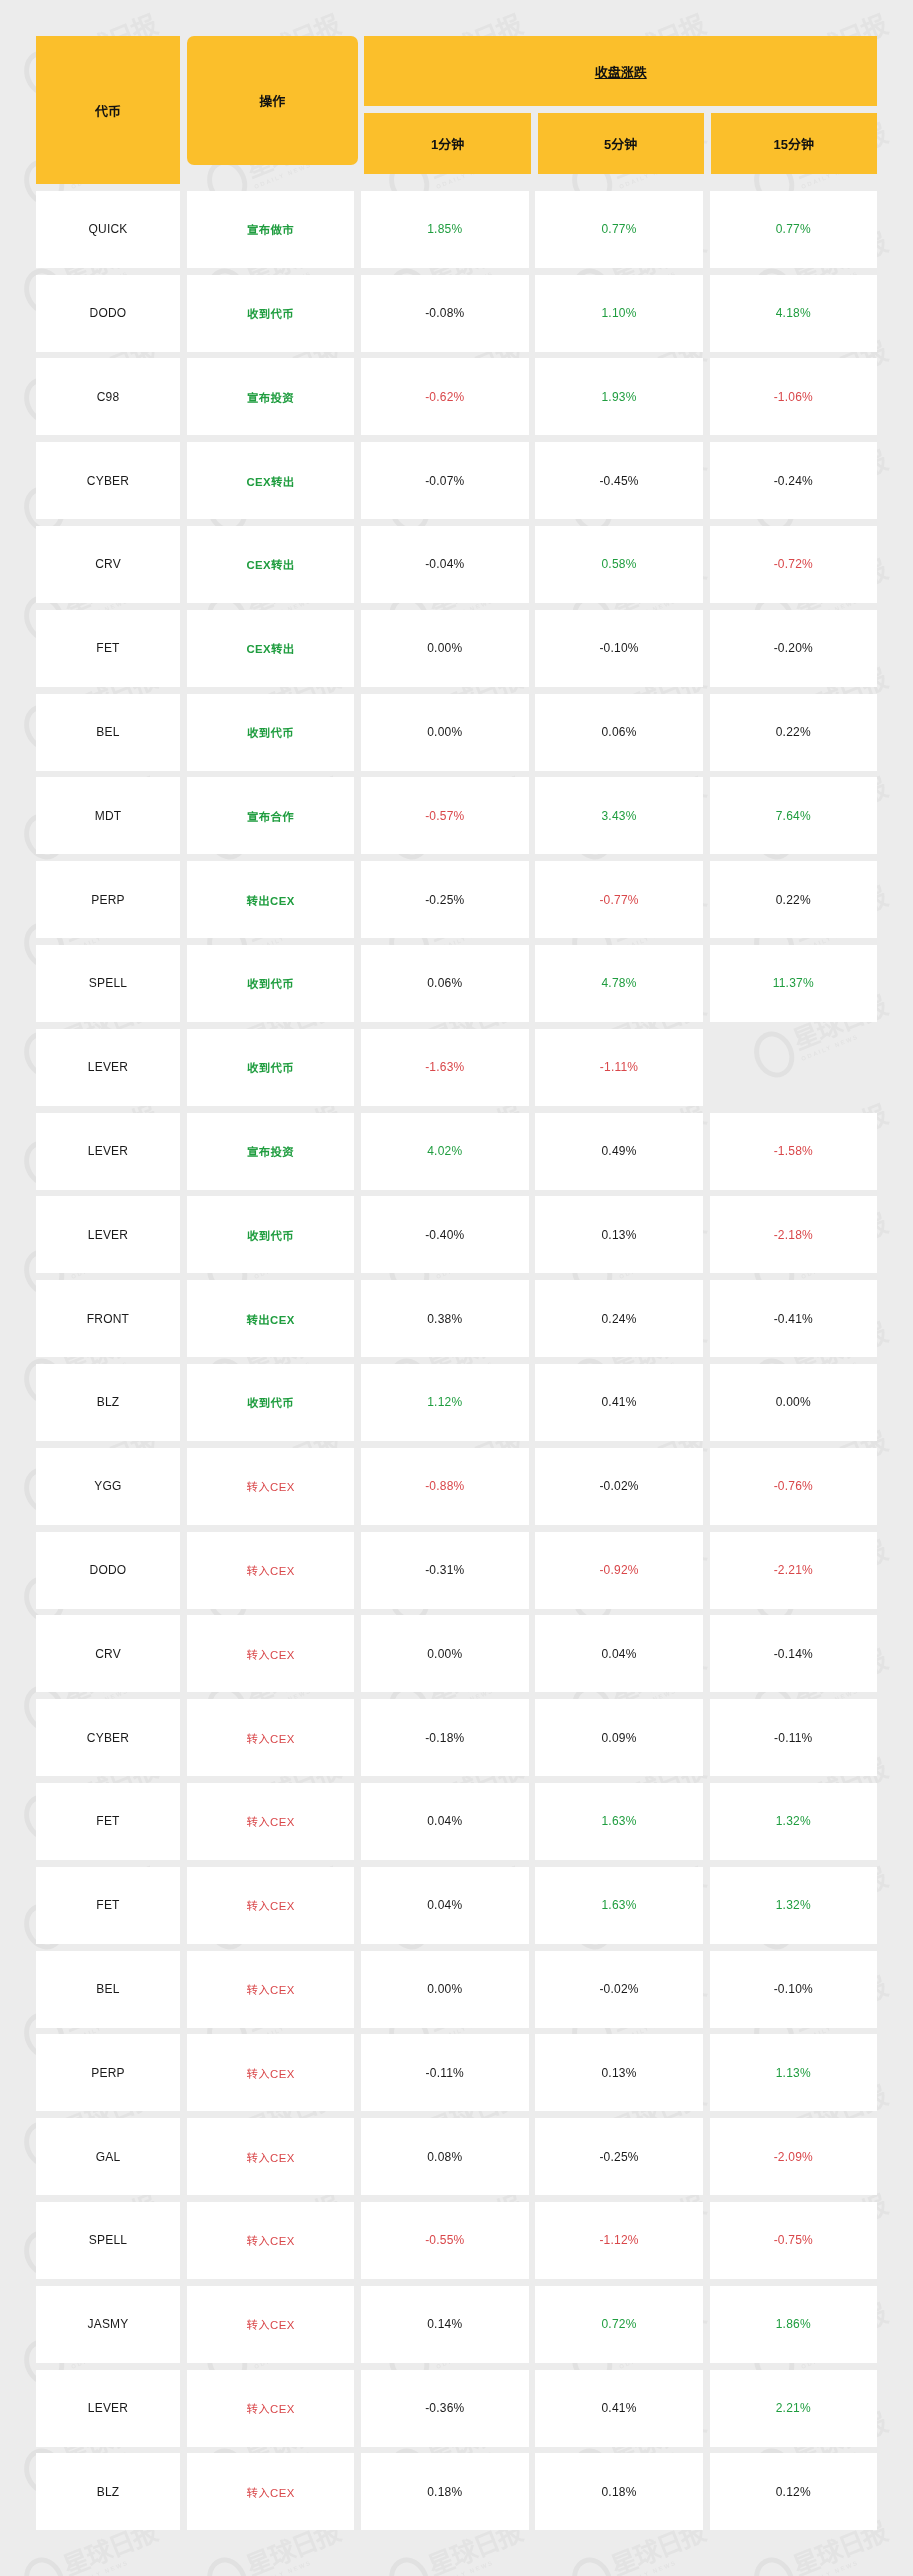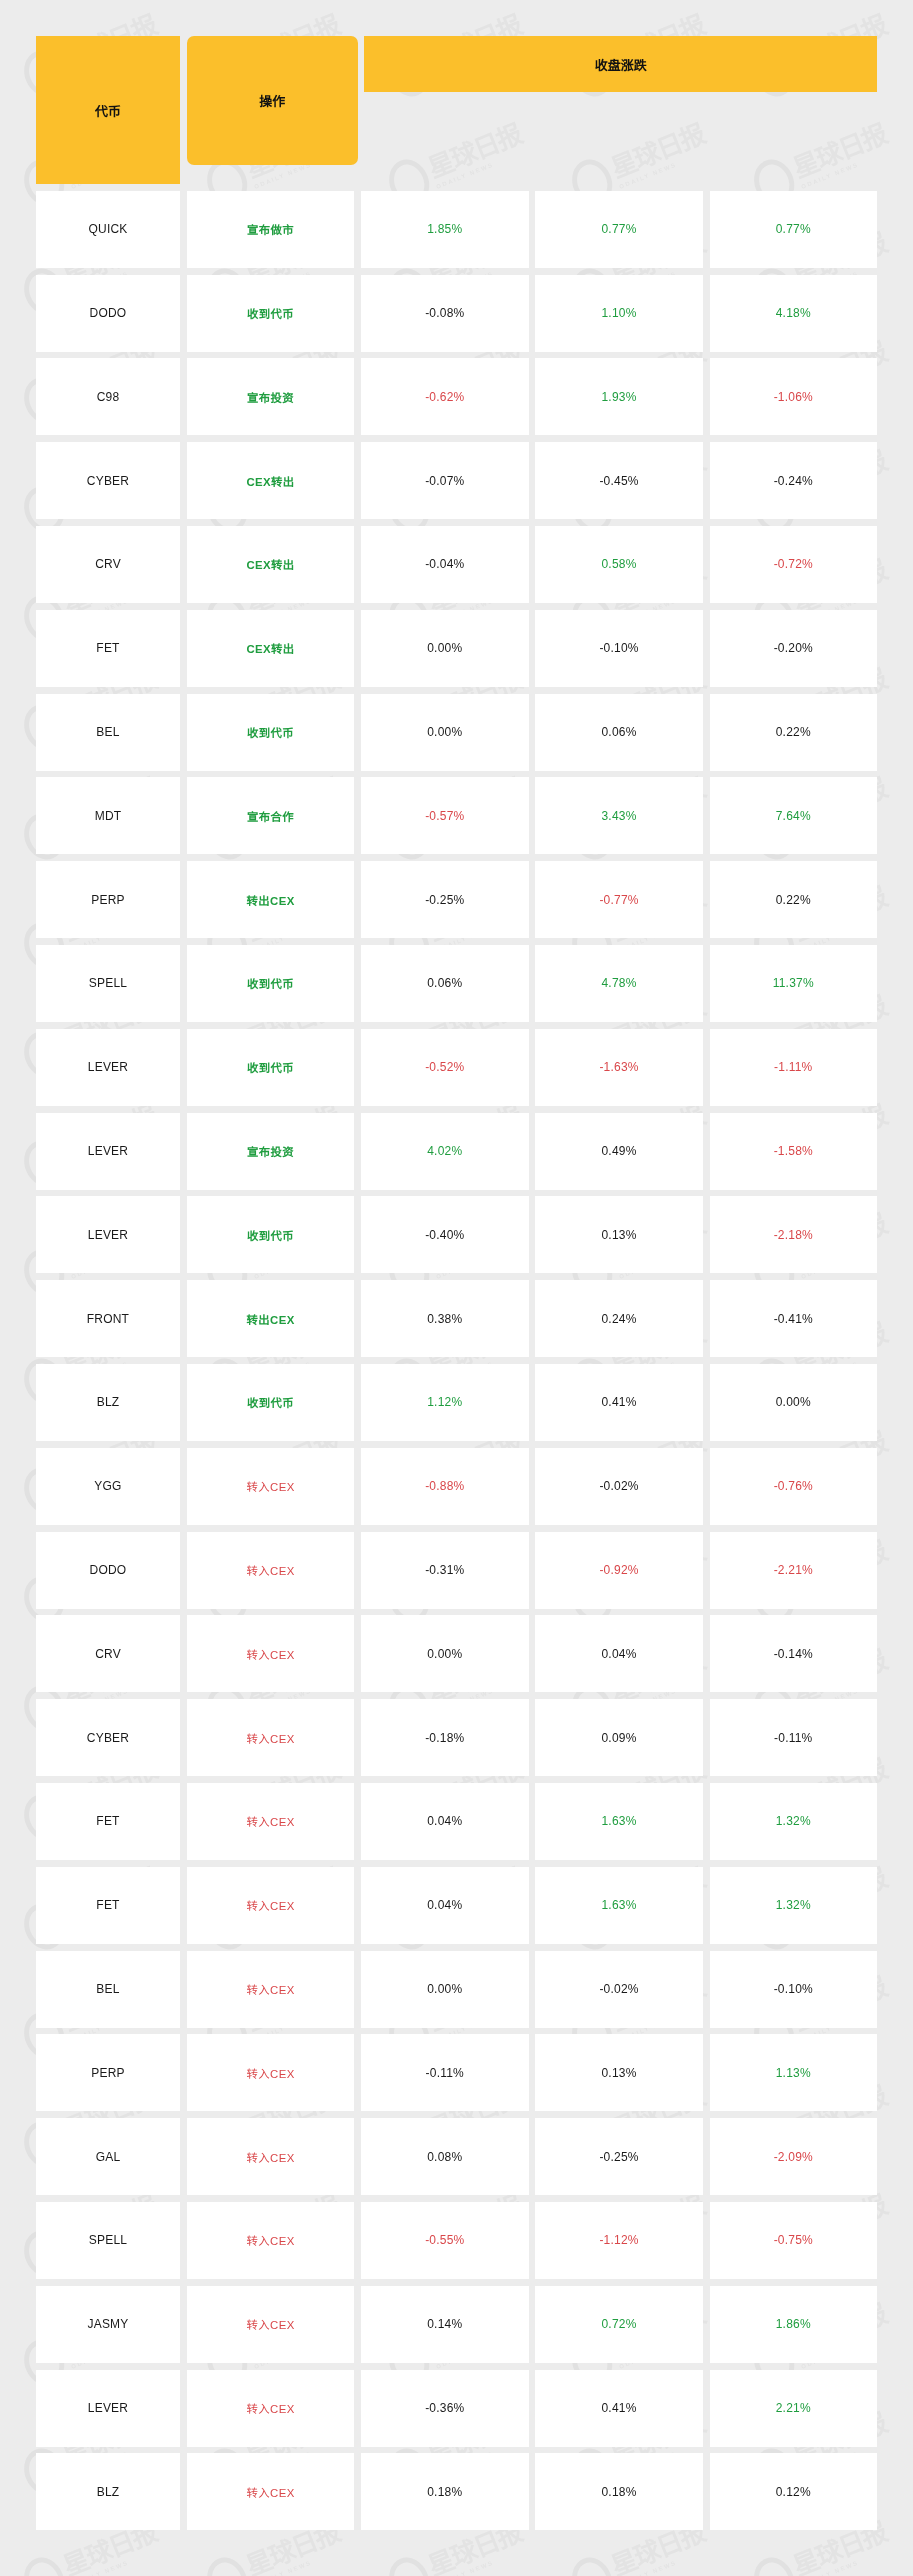--- a/index.html
+++ b/index.html
@@ -98,21 +98,21 @@
     color: #111111;
     font-weight: 700;
     font-size: 13px;
     display: flex;
     align-items: center;
     justify-content: center;
     box-sizing: border-box;
   }
   .h-token   { height: 148px; grid-row: span 1; }
   .h-action  { height: 129px; border-radius: 7px; }
-  .h-group   { height: 56px; }
+  .h-group   { height: 70px; text-decoration: underline; }
   .h-sub     { height: 61px; }
 
   .head-wrap {
     position: relative;
     z-index: 2;
     display: grid;
     grid-template-columns: 144px 1fr 3fr;
     gap: 6.8px;
     margin-bottom: 6.8px;
   }
@@ -1243,20 +1243,31 @@
     <div class="hcell h-token">
       <span>代币</span>
     </div>
     <div class="hcell h-action">
       <span>操作</span>
     </div>
     <div class="head-right">
       <div class="hcell h-group">
         <span>收盘涨跌</span>
       </div>
+      <div class="head-right-sub">
+        <div class="hcell h-sub">
+          <span>1分钟</span>
+        </div>
+        <div class="hcell h-sub">
+          <span>5分钟</span>
+        </div>
+        <div class="hcell h-sub">
+          <span>15分钟</span>
+        </div>
+      </div>
     </div>
   </div>
 
   <div class="table" id="table-body">
       <div class="row body-row">
         <div class="cell c-token">QUICK</div>
         <div class="cell c-action act-green">宣布做市</div>
         <div class="cell c-val pos">1.85%</div>
         <div class="cell c-val pos">0.77%</div>
         <div class="cell c-val pos">0.77%</div>
@@ -1320,21 +1331,20 @@
       <div class="row body-row">
         <div class="cell c-token">SPELL</div>
         <div class="cell c-action act-green">收到代币</div>
         <div class="cell c-val flat">0.06%</div>
         <div class="cell c-val pos">4.78%</div>
         <div class="cell c-val pos">11.37%</div>
       </div>
       <div class="row body-row">
         <div class="cell c-token">LEVER</div>
         <div class="cell c-action act-green">收到代币</div>
-        <div class="cell c-val neg">-0.52%</div>
         <div class="cell c-val neg">-1.63%</div>
         <div class="cell c-val neg">-1.11%</div>
       </div>
       <div class="row body-row">
         <div class="cell c-token">LEVER</div>
         <div class="cell c-action act-green">宣布投资</div>
         <div class="cell c-val pos">4.02%</div>
         <div class="cell c-val flat">0.49%</div>
         <div class="cell c-val neg">-1.58%</div>
       </div>

